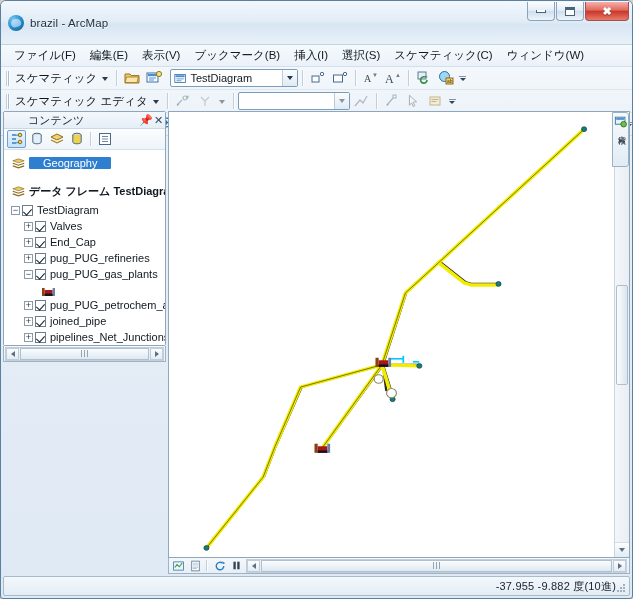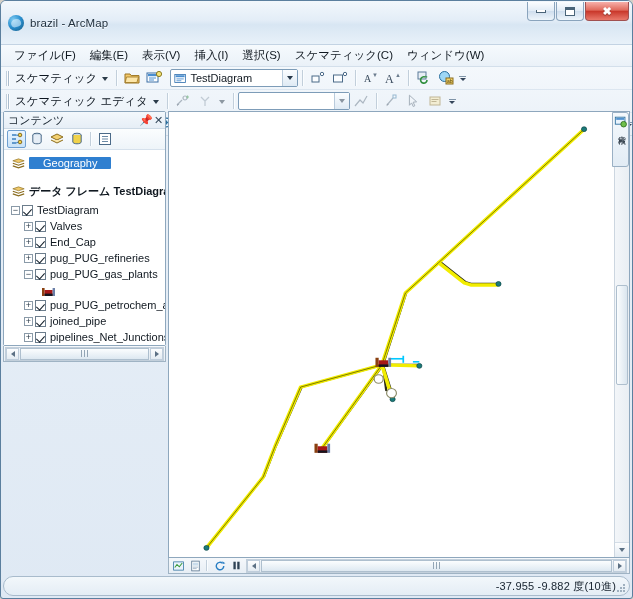--- a/index.html
+++ b/index.html
@@ -130,21 +130,21 @@
     background:#fff; border:1px solid #8ea7bd; border-radius:2px;
     display:flex; flex-direction:column; position:relative;
     box-shadow: inset 0 0 0 1px #fff;
   }
   .toc-head {
     height:17px; display:flex; align-items:center;
     background:linear-gradient(180deg,#f3f8fc,#e6eef6);
     border-bottom:1px solid #ccd9e5;
     font-size:11px; color:#15222e; padding-left:4px;
   }
-  .toc-head .ttl { flex:1; }
+  .toc-head .ttl { flex:1;margin-left:20px; }
   .pin, .xcl { width:13px; text-align:center; font-size:11px; color:#33475a; }
   .toc-tools {
     height:21px; display:flex; align-items:center; gap:1px; padding-left:3px;
     background:linear-gradient(180deg,#fbfdfe,#eef4f9);
     border-bottom:1px solid #d6e1ec;
   }
   .ttool { width:19px;height:18px;border:1px solid transparent;border-radius:2px;display:flex;align-items:center;justify-content:center;}
   .ttool.on { border-color:#6f9fd0; background:linear-gradient(180deg,#eaf5ff,#c8e2f8); }
   .toc-body { flex:1; overflow:hidden; padding-top:3px; position:relative; background:#fff; }
 
@@ -227,21 +227,21 @@
   }
   .dock-tab .vtext {
     font-size:8px; color:#1d2a36; writing-mode: vertical-rl;
     letter-spacing:-1px; margin-top:1px;
   }
 
   
   .statusbar {
     position:absolute; left:2px; right:2px; bottom:2px; height:20px;
     background:linear-gradient(180deg,#f2f7fb,#e4edf5);
-    border:1px solid #a8bbcc; border-radius:10px;
+    border:1px solid #a8bbcc; border-radius:2px;
     display:flex; align-items:center; justify-content:flex-end;
     font-size:11px; color:#16222e;
   }
   .coords { padding-right: 13px; letter-spacing:.2px; }
   .resize-grip{ position:absolute; right:2px; bottom:1px; width:12px;height:12px;}
 </style>
 </head>
 <body>
 
 <div id="app">
@@ -257,20 +257,21 @@
           <span class="glyph-max"></span>
         </div>
       <div class="wbtn close">✖</div>
     </div>
   </div>
 
   <div class="menubar">
     <div class="menu-item">ファイル(F)</div>
     <div class="menu-item">編集(E)</div>
     <div class="menu-item">表示(V)</div>
+    <div class="menu-item">ブックマーク(B)</div>
     <div class="menu-item">挿入(I)</div>
     <div class="menu-item">選択(S)</div>
     <div class="menu-item">スケマティック(C)</div>
     <div class="menu-item">ウィンドウ(W)</div>
 
   </div>
 
   <div class="tb-wrap">
   <div class="toolbar">
     <div class="grip"></div>

